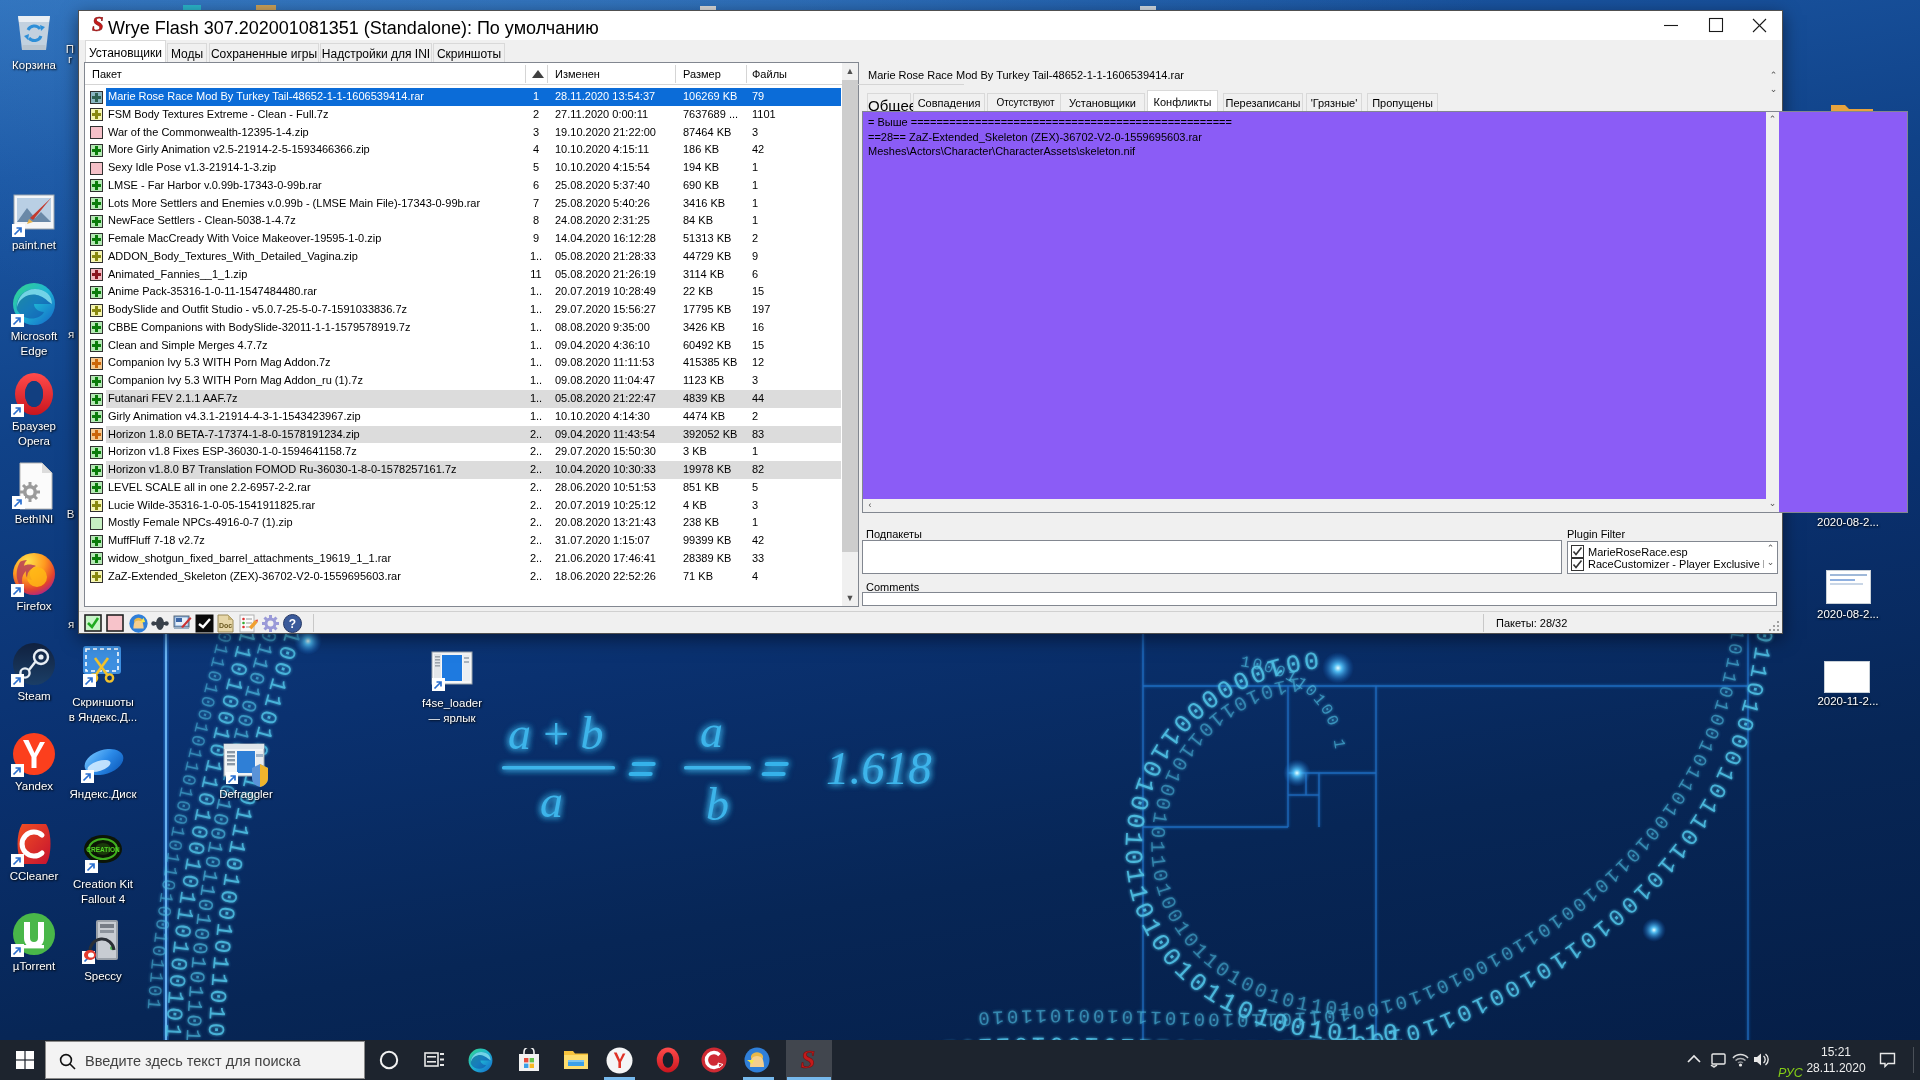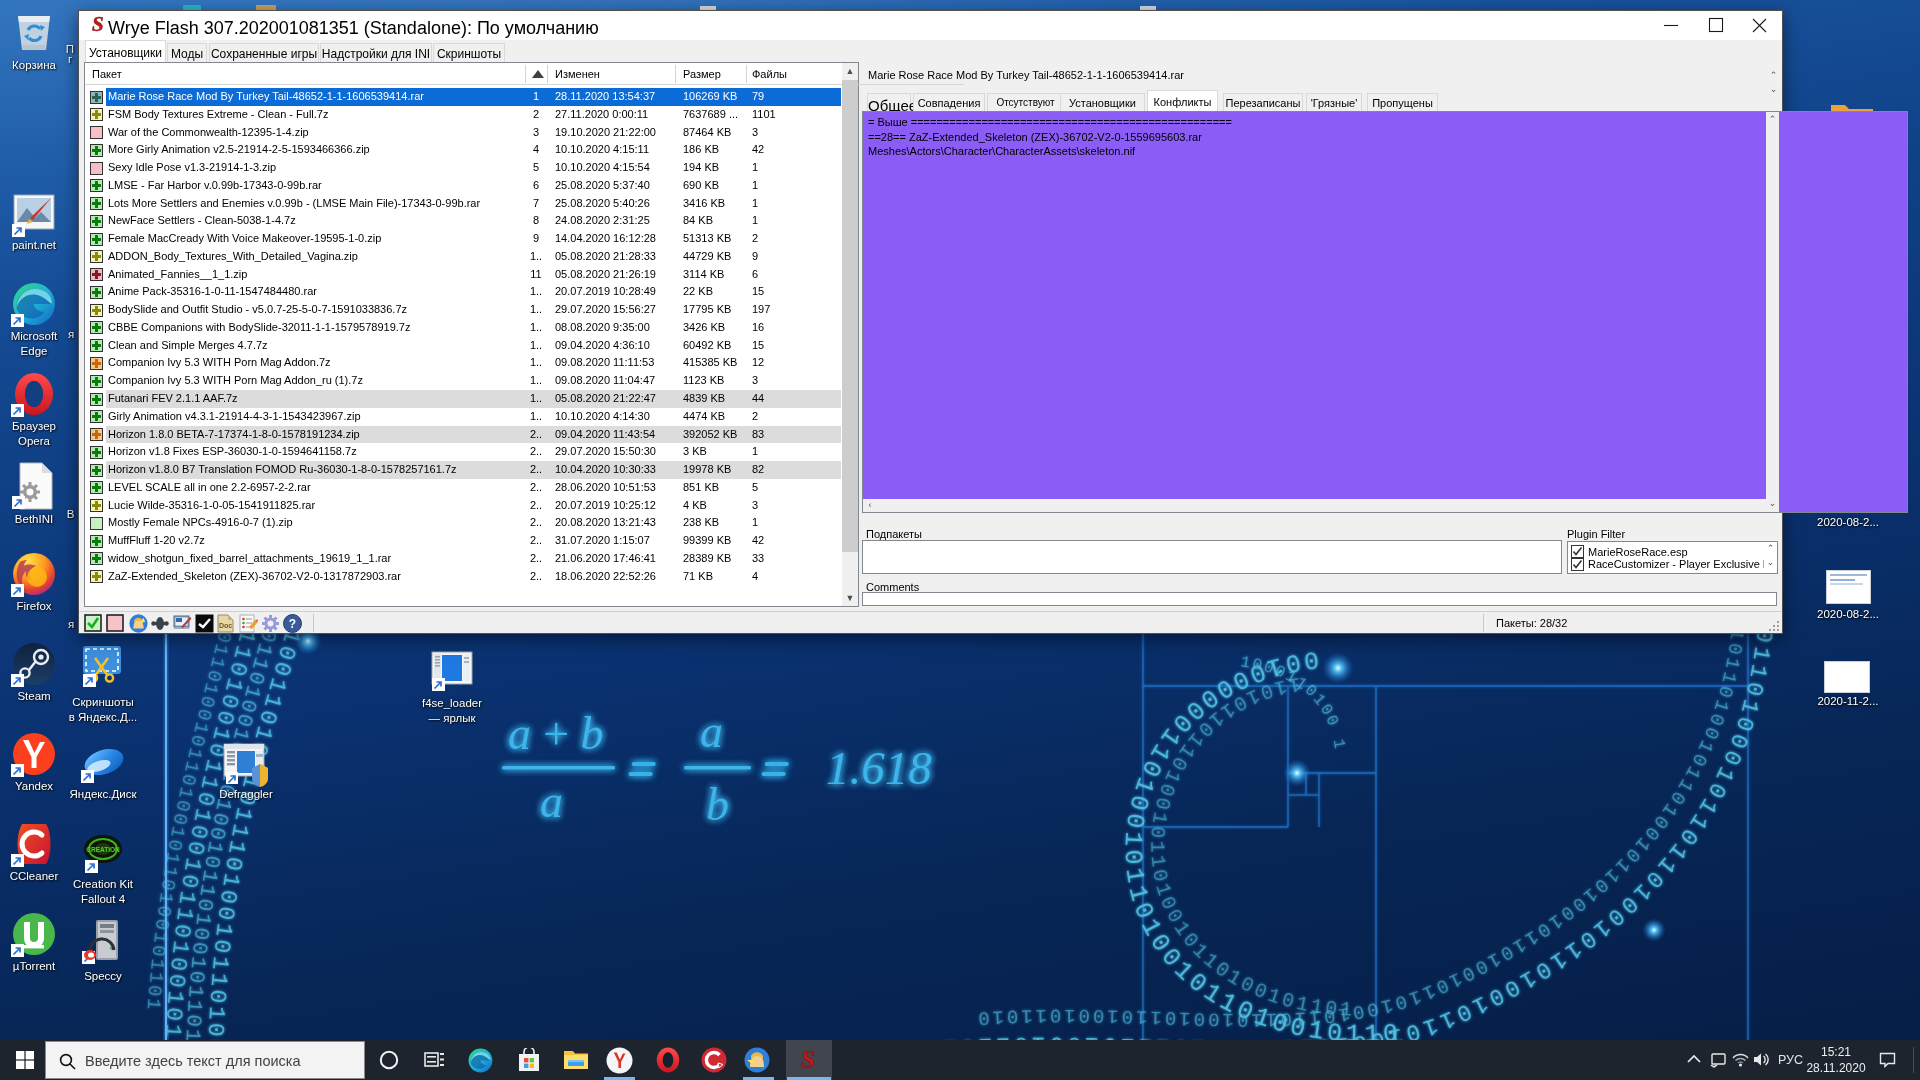--- a/index.html
+++ b/index.html
@@ -665,37 +665,37 @@
 <div class="row">
           <span class="ic i-lgrn"></span>
           <span class="cell c-name">Mostly Female NPCs-4916-0-7 (1).zip</span>
           <span class="cell c-num">2..</span>
           <span class="cell c-date">20.08.2020 13:21:43</span>
           <span class="cell c-size">238 KB</span>
           <span class="cell c-files">1</span>
         </div>
 <div class="row">
           <span class="ic i-grn"></span>
-          <span class="cell c-name">MuffFluff 1-20 v2.7z</span>
+          <span class="cell c-name">MuffFluff 7-18 v2.7z</span>
           <span class="cell c-num">2..</span>
           <span class="cell c-date">31.07.2020 1:15:07</span>
           <span class="cell c-size">99399 KB</span>
           <span class="cell c-files">42</span>
         </div>
 <div class="row">
           <span class="ic i-grn"></span>
           <span class="cell c-name">widow_shotgun_fixed_barrel_attachments_19619_1_1.rar</span>
           <span class="cell c-num">2..</span>
           <span class="cell c-date">21.06.2020 17:46:41</span>
           <span class="cell c-size">28389 KB</span>
           <span class="cell c-files">33</span>
         </div>
 <div class="row">
           <span class="ic i-yel"></span>
-          <span class="cell c-name">ZaZ-Extended_Skeleton (ZEX)-36702-V2-0-1317872903.rar</span>
+          <span class="cell c-name">ZaZ-Extended_Skeleton (ZEX)-36702-V2-0-1559695603.rar</span>
           <span class="cell c-num">2..</span>
           <span class="cell c-date">18.06.2020 22:52:26</span>
           <span class="cell c-size">71 KB</span>
           <span class="cell c-files">4</span>
         </div>
 </div>
 
     <div class="sb" style="left:757px;top:0;width:16px;height:543px;">
       <div class="sbar" style="left:0;top:0;width:16px;height:16px;line-height:16px;">▲</div>
       <div class="abs" style="left:0;top:17px;width:16px;height:472px;background:#cdcdcd;"></div>
@@ -948,19 +948,19 @@
         <path d="M1,6 a10,10 0 0 1 15,0" stroke-width="1.5" opacity=".95"></path>
         <path d="M3.5,8.6 a7,7 0 0 1 10,0" stroke-width="1.5" opacity=".7"></path>
         <path d="M6,11 a4,4 0 0 1 5,0" stroke-width="1.5" opacity=".5"></path>
       </g>
     <circle cx="8.5" cy="13" r="1.6" fill="#e8e8e8"></circle>
   </svg>
   <svg class="abs" style="left:1753px;top:12px" width="18" height="15" viewBox="0 0 18 15">
     <path d="M1,5 L4,5 L8,1.5 L8,13.5 L4,10 L1,10 Z" fill="#e8e8e8"></path>
     <path d="M10.5,4 a4.5,4.5 0 0 1 0,7 M12.5,2 a7,7 0 0 1 0,11" stroke="#e8e8e8" stroke-width="1.4" fill="none"></path>
   </svg>
-  <span class="abs" style="left:1778px;top:13px;color:#e5e5e5;font-size:12.5px;">РУС</span>
+  <span class="abs" style="left:1778px;top:26px;color:#84cc16;font-size:12.5px;font-style:italic;">РУС</span>
   <div class="abs" style="left:1805px;top:4px;width:62px;color:#eee;font-size:12px;text-align:center;line-height:16px;">15:21<br>28.11.2020</div>
   <svg class="abs" style="left:1879px;top:12px" width="17" height="16" viewBox="0 0 17 16">
     <path d="M1.5,1.5 L15.5,1.5 L15.5,11.5 L9,11.5 L6,14.5 L6,11.5 L1.5,11.5 Z" fill="none" stroke="#e8e8e8" stroke-width="1.4"></path>
   </svg>
   <div class="abs" style="left:1913px;top:7px;width:1px;height:26px;background:#4a5058;"></div>
 </div>
 
 </body></html>

